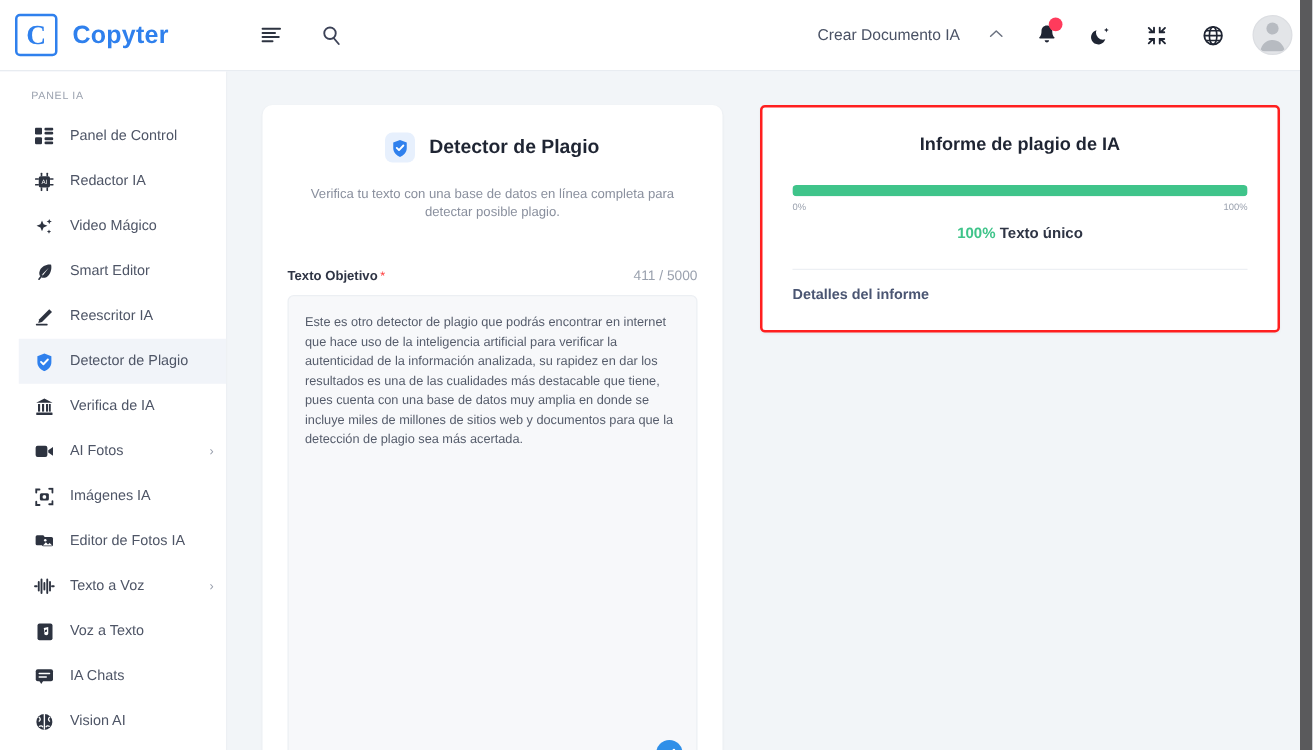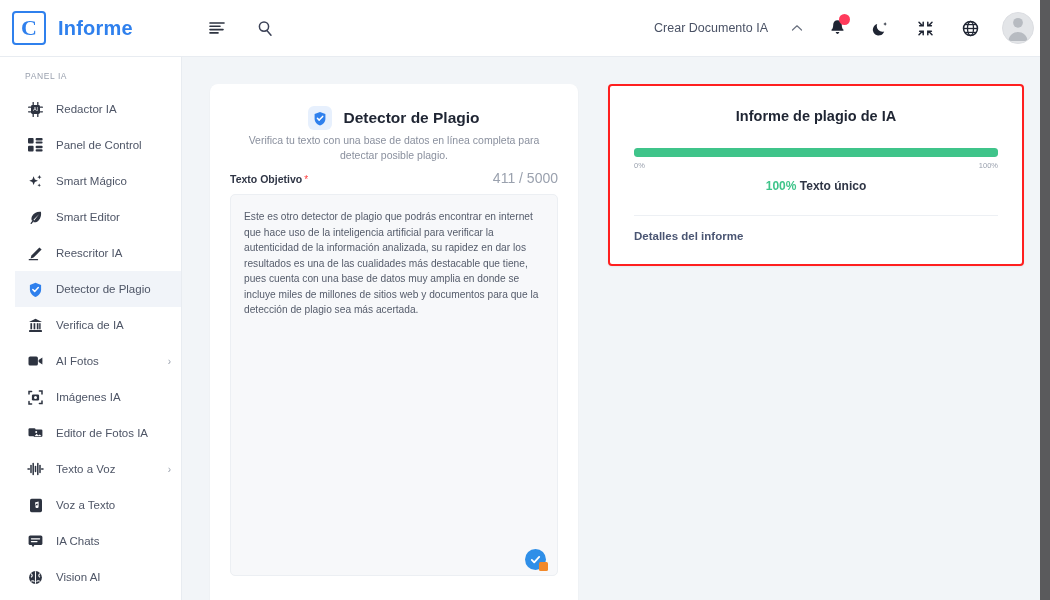--- a/index.html
+++ b/index.html
@@ -103,30 +103,30 @@
 
   
   .detector-card { padding: 22px 20px 0 20px; height: 546px; }
   .det-title-row { display: flex; align-items: center; justify-content: center; gap: 11px; }
   .shield-badge {
     width: 24px; height: 24px; border-radius: 6px;
     background: #e7f0fd; display: flex; align-items: center; justify-content: center;
   }
   .det-title { font-size: 15.5px; font-weight: 700; color: #1f2533; }
   .det-sub {
-    margin: 3px auto 0 auto; max-width: 340px;
+    margin: 18px auto 0 auto; max-width: 340px;
     text-align: center; font-size: 10.5px; line-height: 1.45; color: #8a909e;
   }
   .field-row {
     display: flex; align-items: baseline; justify-content: space-between;
-    margin-top: 6px;
+    margin-top: 33px;
   }
   .field-label { font-size: 10.5px; font-weight: 700; color: #2f3545; }
   .req-star { color: #ff3b3b; font-size: 10px; margin-left: 2px; }
-  .counter { font-size: 14px; color: #9aa1ae; text-align: right; }
+  .counter { font-size: 11px; color: #9aa1ae; text-align: right; }
   .ta-wrap { position: relative; margin-top: 7px; }
   .textarea {
     width: 100%; height: 382px;
     background: #f7f8fa;
     border: 1px solid #eceff3; border-radius: 5px;
     padding: 14px 13px;
     font-family: "Liberation Sans", "DejaVu Sans", sans-serif;
     font-size: 10.2px; line-height: 1.52; color: #555c6b;
     resize: none; outline: none; overflow: hidden;
   }
@@ -181,21 +181,21 @@
 <body>
 
 <div class="app">
 
   <div class="topbar">
 
     <div class="brand">
       <div class="logo-box">
         <span class="logo-letter">C</span>
       </div>
-      <span class="brand-name">Informe</span>
+      <span class="brand-name">Copyter</span>
     </div>
 
     <div class="topbar-left-tools">
       <div class="ic-btn">
         <svg width="16" height="14" viewBox="0 0 16 14">
           <g stroke="#2d3340" stroke-width="1.6" stroke-linecap="round">
             <line x1="1" y1="2" x2="15" y2="2"></line>
             <line x1="1" y1="5.3" x2="11" y2="5.3"></line>
             <line x1="1" y1="8.6" x2="14" y2="8.6"></line>
             <line x1="1" y1="11.9" x2="9" y2="11.9"></line>
@@ -256,20 +256,33 @@
         </svg>
       </span>
     </div>
   </div>
 
   <div class="body-wrap">
 
     <nav class="sidebar">
       <div class="side-heading">PANEL IA</div>
       <div id="nav-list">
+          <div class="nav-item">
+            <span class="nav-ic">
+              <svg width="15" height="14" viewBox="0 0 15 14">
+                <rect x="0" y="0" width="5.6" height="5.6" rx="1" fill="#2d3340"></rect>
+                <rect x="7.6" y="0" width="7" height="2.4" rx="1" fill="#2d3340"></rect>
+                <rect x="7.6" y="3.4" width="7" height="2.2" rx="1" fill="#2d3340"></rect>
+                <rect x="0" y="7.8" width="5.6" height="5.6" rx="1" fill="#2d3340"></rect>
+                <rect x="7.6" y="7.8" width="7" height="2.4" rx="1" fill="#2d3340"></rect>
+                <rect x="7.6" y="11.2" width="7" height="2.2" rx="1" fill="#2d3340"></rect>
+              </svg>
+            </span>
+            <span class="nav-label">Panel de Control</span>
+          </div>
           <div class="nav-item">
             <span class="nav-ic">
               <svg width="15" height="15" viewBox="0 0 15 15">
                 <rect x="3" y="3" width="9" height="9" rx="1.4" fill="#2d3340"></rect>
                 <g stroke="#2d3340" stroke-width="1.3" stroke-linecap="round">
                   <line x1="5.2" y1="0.6" x2="5.2" y2="2.6"></line>
                   <line x1="9.8" y1="0.6" x2="9.8" y2="2.6"></line>
                   <line x1="5.2" y1="12.4" x2="5.2" y2="14.4"></line>
                   <line x1="9.8" y1="12.4" x2="9.8" y2="14.4"></line>
                   <line x1="0.6" y1="5.2" x2="2.6" y2="5.2"></line>
@@ -277,40 +290,27 @@
                   <line x1="12.4" y1="5.2" x2="14.4" y2="5.2"></line>
                   <line x1="12.4" y1="9.8" x2="14.4" y2="9.8"></line>
                 </g>
                 <text x="7.5" y="9.4" font-size="5" fill="#ffffff" text-anchor="middle" font-family="Liberation Sans, sans-serif">AI</text>
               </svg>
             </span>
             <span class="nav-label">Redactor IA</span>
           </div>
           <div class="nav-item">
             <span class="nav-ic">
-              <svg width="15" height="14" viewBox="0 0 15 14">
-                <rect x="0" y="0" width="5.6" height="5.6" rx="1" fill="#2d3340"></rect>
-                <rect x="7.6" y="0" width="7" height="2.4" rx="1" fill="#2d3340"></rect>
-                <rect x="7.6" y="3.4" width="7" height="2.2" rx="1" fill="#2d3340"></rect>
-                <rect x="0" y="7.8" width="5.6" height="5.6" rx="1" fill="#2d3340"></rect>
-                <rect x="7.6" y="7.8" width="7" height="2.4" rx="1" fill="#2d3340"></rect>
-                <rect x="7.6" y="11.2" width="7" height="2.2" rx="1" fill="#2d3340"></rect>
-              </svg>
-            </span>
-            <span class="nav-label">Panel de Control</span>
-          </div>
-          <div class="nav-item">
-            <span class="nav-ic">
               <svg width="15" height="15" viewBox="0 0 15 15">
                 <path d="M5.6 2.3l1.25 3.1 3.1 1.25-3.1 1.25-1.25 3.1-1.25-3.1L1.25 6.65l3.1-1.25z" fill="#2d3340"></path>
                 <path d="M11.4 1.1l.62 1.5 1.5.62-1.5.62-.62 1.5-.62-1.5-1.5-.62 1.5-.62z" fill="#2d3340"></path>
                 <path d="M11.2 9.5l.52 1.25 1.25.52-1.25.52-.52 1.25-.52-1.25-1.25-.52 1.25-.52z" fill="#2d3340"></path>
               </svg>
             </span>
-            <span class="nav-label">Smart Mágico</span>
+            <span class="nav-label">Video Mágico</span>
           </div>
           <div class="nav-item">
             <span class="nav-ic">
               <svg width="15" height="15" viewBox="0 0 15 15">
                 <path d="M12.9 1.8C9.6 1.2 5.3 3.1 3.9 6.4c-.9 2.1-.4 3.8.3 4.6L11 4.2l-6 7.7c1 .5 2.6.6 4.1-.2 3.2-1.7 4.6-6.5 3.8-9.9z" fill="#2d3340"></path>
                 <line x1="3.2" y1="13.4" x2="5.6" y2="10.2" stroke="#2d3340" stroke-width="1.3" stroke-linecap="round"></line>
               </svg>
             </span>
             <span class="nav-label">Smart Editor</span>
           </div>

